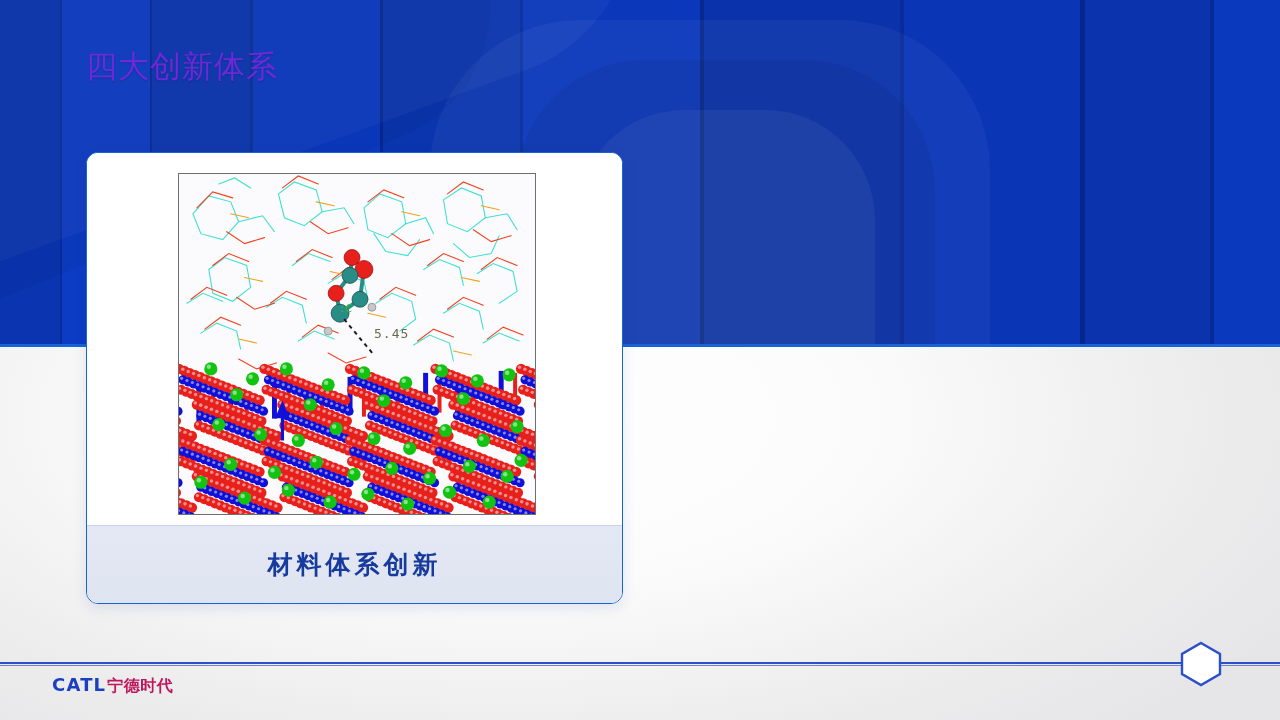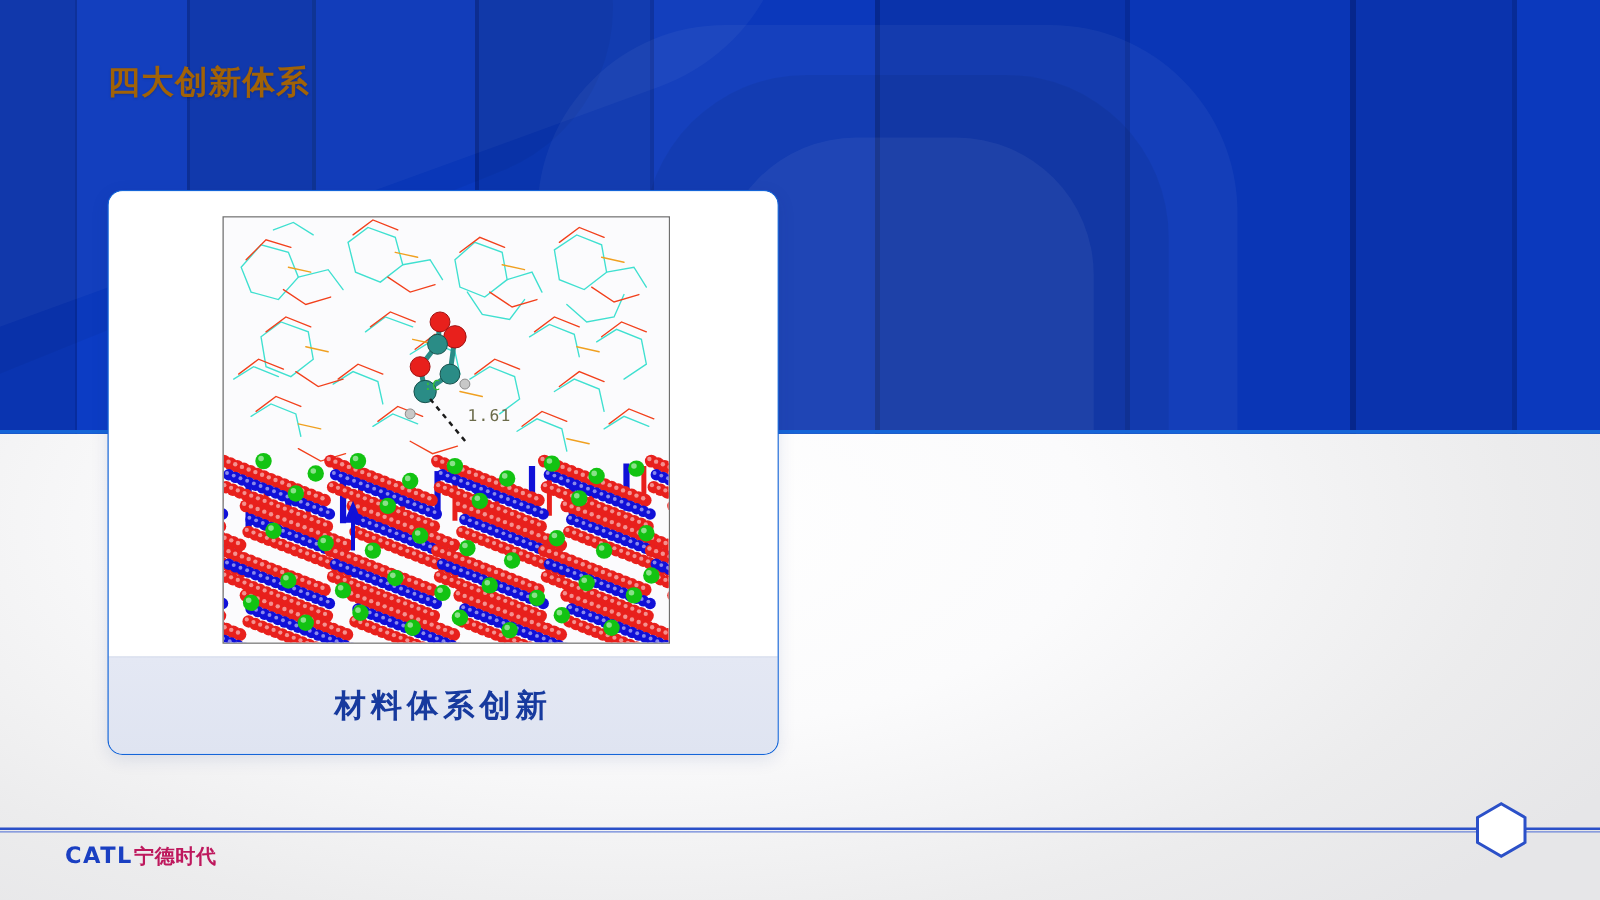--- a/index.html
+++ b/index.html
@@ -113,23 +113,23 @@
     background: rgba(0,0,0,0.04);
     border-radius: 0 0 140px 0;
     transform: rotate(-22deg);
     transform-origin: left top;
   }
 
   
   .page-title {
     position: absolute;
     left: 86px; top: 44px;
-    font-size: 26px;
-    font-weight: 700;
-    color: #a16207;
+    font-size: 31px;
+    font-weight: 400;
+    color: #6d28d9;
     letter-spacing: 1px;
     line-height: 44px;
     text-shadow: 0 1px 2px rgba(0,0,0,0.18);
     z-index: 5;
   }
 
   
   .card {
     position: absolute;
     top: 152px;
@@ -2167,21 +2167,21 @@
               <circle cx="312" cy="330" r="6.6" fill="#12c312"></circle>
               <circle cx="310.02" cy="327.888" r="2.244" fill="rgba(255,255,255,0.5)"></circle>
               <circle cx="22" cy="310" r="6.6" fill="#12c312"></circle>
               <circle cx="20.02" cy="307.888" r="2.244" fill="rgba(255,255,255,0.5)"></circle>
               <circle cx="344" cy="288" r="6.6" fill="#12c312"></circle>
               <circle cx="342.02" cy="285.888" r="2.244" fill="rgba(255,255,255,0.5)"></circle>
               <path d="M104 268 L104 240 M104 232 L99 244 L109 244 Z" stroke="#1010d8" stroke-width="3.2" fill="#1010d8"></path>
             </g>
         </svg>
 
-        <div class="md-label-dist">1.61</div>
+        <div class="md-label-dist">5.45</div>
         <div class="md-label-c">:C</div>
       </div>
     </div>
     <div class="card-label">材料体系创新</div>
   </div>
 
 
   <div class="footer-rule"></div>
   <div class="footer-rule-2"></div>
 

